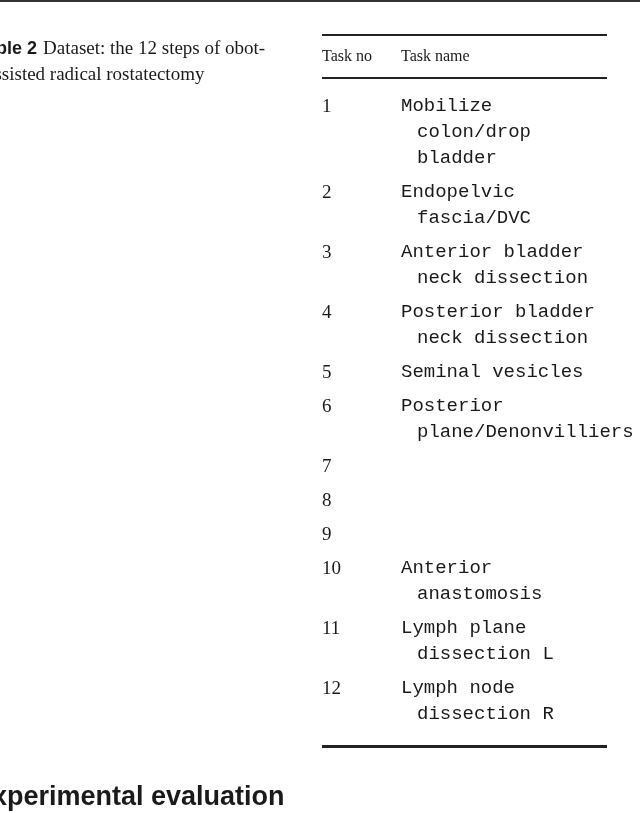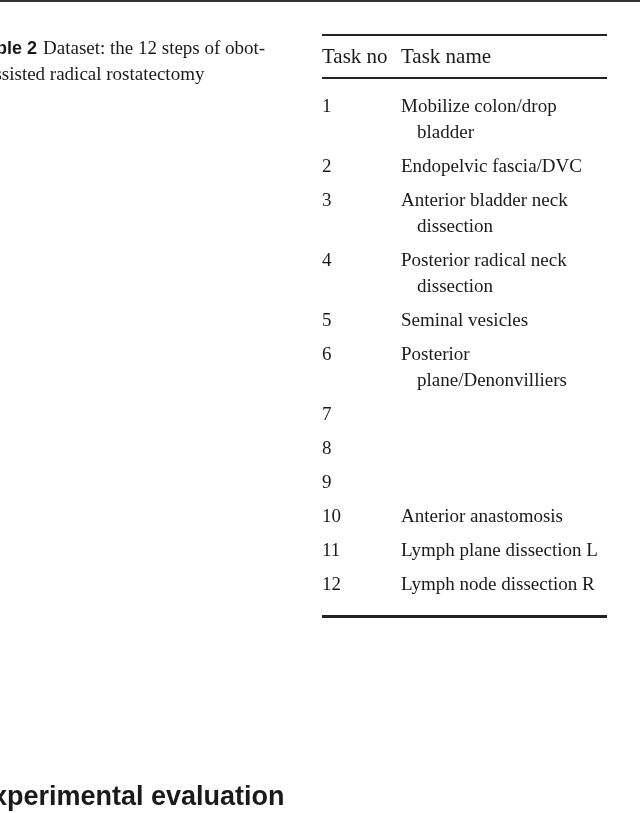--- a/index.html
+++ b/index.html
@@ -3,26 +3,26 @@
   <meta charset="utf-8">
   <style>
     html, body { margin:0; padding:0; }
     body { width:640px; height:813px; background:#ffffff; position:relative; overflow:hidden; color:#1a1a1a; }
     .top-rule { position:absolute; left:0; top:0; width:640px; height:2px; background:#333; }
     .caption { position:absolute; left:-14px; top:35px; width:300px; font-family:"Liberation Serif", serif; font-size:19px; line-height:25px; }
     .caption .lbl { font-family:"Liberation Sans", sans-serif; font-weight:bold; font-size:18px; margin-right:6px; }
     .table-wrap { position:absolute; left:322px; top:34px; width:285px; }
     .rule-thin { height:1.5px; background:#222; }
     .rule-thick { height:2.5px; background:#222; }
-    .thead { display:flex; font-family:"Liberation Serif", serif; font-size:21px; line-height:24px; padding:8px 0 9px 0; }
+    .thead { display:flex; font-family:"Liberation Serif", serif; font-size:16px; line-height:24px; padding:8px 0 9px 0; }
     .col-no { width:79px; flex-shrink:0; }
     .col-name { flex:1; }
     .tbody { padding-top:14px; padding-bottom:10px; }
     .row { display:flex; font-family:"Liberation Serif", serif; font-size:19px; line-height:26px; margin-bottom:8px; }
-    .row .col-name { padding-left:16px; text-indent:-16px; }
+    .row .col-name { padding-left:16px; text-indent:-16px;font-family:Liberation Mono, monospace; }
     .heading { position:absolute; left:-8px; top:780px; font-family:"Liberation Sans", sans-serif; font-weight:bold; font-size:27px; line-height:32px; color:#1a1a1a; }
   </style>
 </head>
 <body>
 
 <div class="top-rule"></div>
 
 <div class="caption">
   <span class="lbl">able 2</span><span>Dataset: the 12 steps of obot-assisted radical rostatectomy</span>
 </div>
@@ -42,21 +42,21 @@
     <div class="row">
         <div class="col-no">2</div>
         <div class="col-name">Endopelvic fascia/DVC</div>
       </div>
     <div class="row">
         <div class="col-no">3</div>
         <div class="col-name">Anterior bladder neck dissection</div>
       </div>
     <div class="row">
         <div class="col-no">4</div>
-        <div class="col-name">Posterior radical neck dissection</div>
+        <div class="col-name">Posterior bladder neck dissection</div>
       </div>
     <div class="row">
         <div class="col-no">5</div>
         <div class="col-name">Seminal vesicles</div>
       </div>
     <div class="row">
         <div class="col-no">6</div>
         <div class="col-name">Posterior plane/Denonvilliers</div>
       </div>
     <div class="row">

